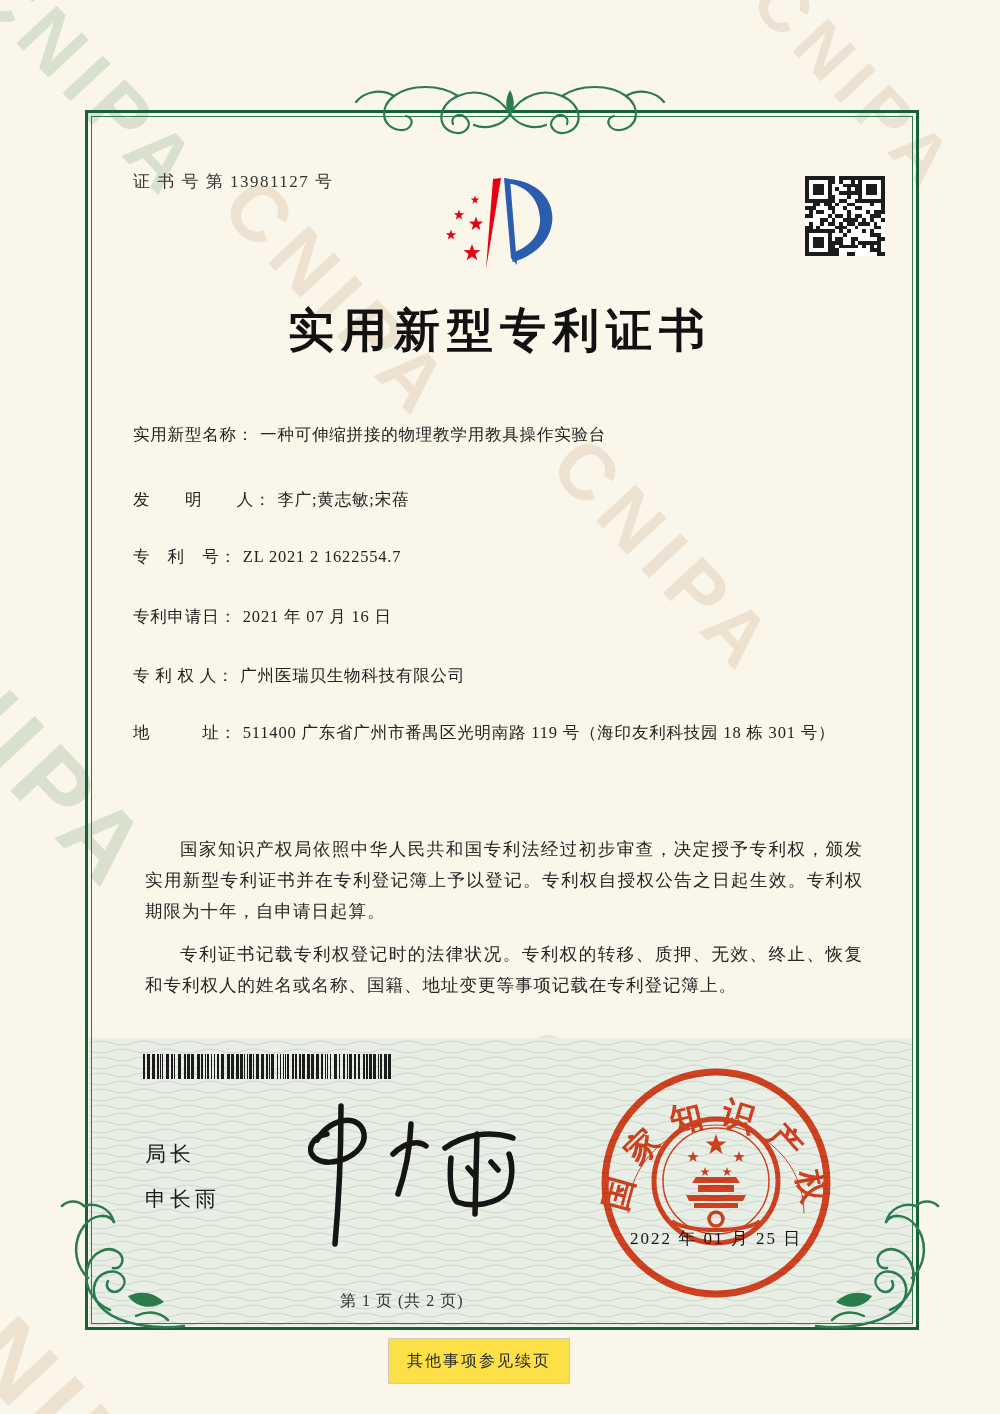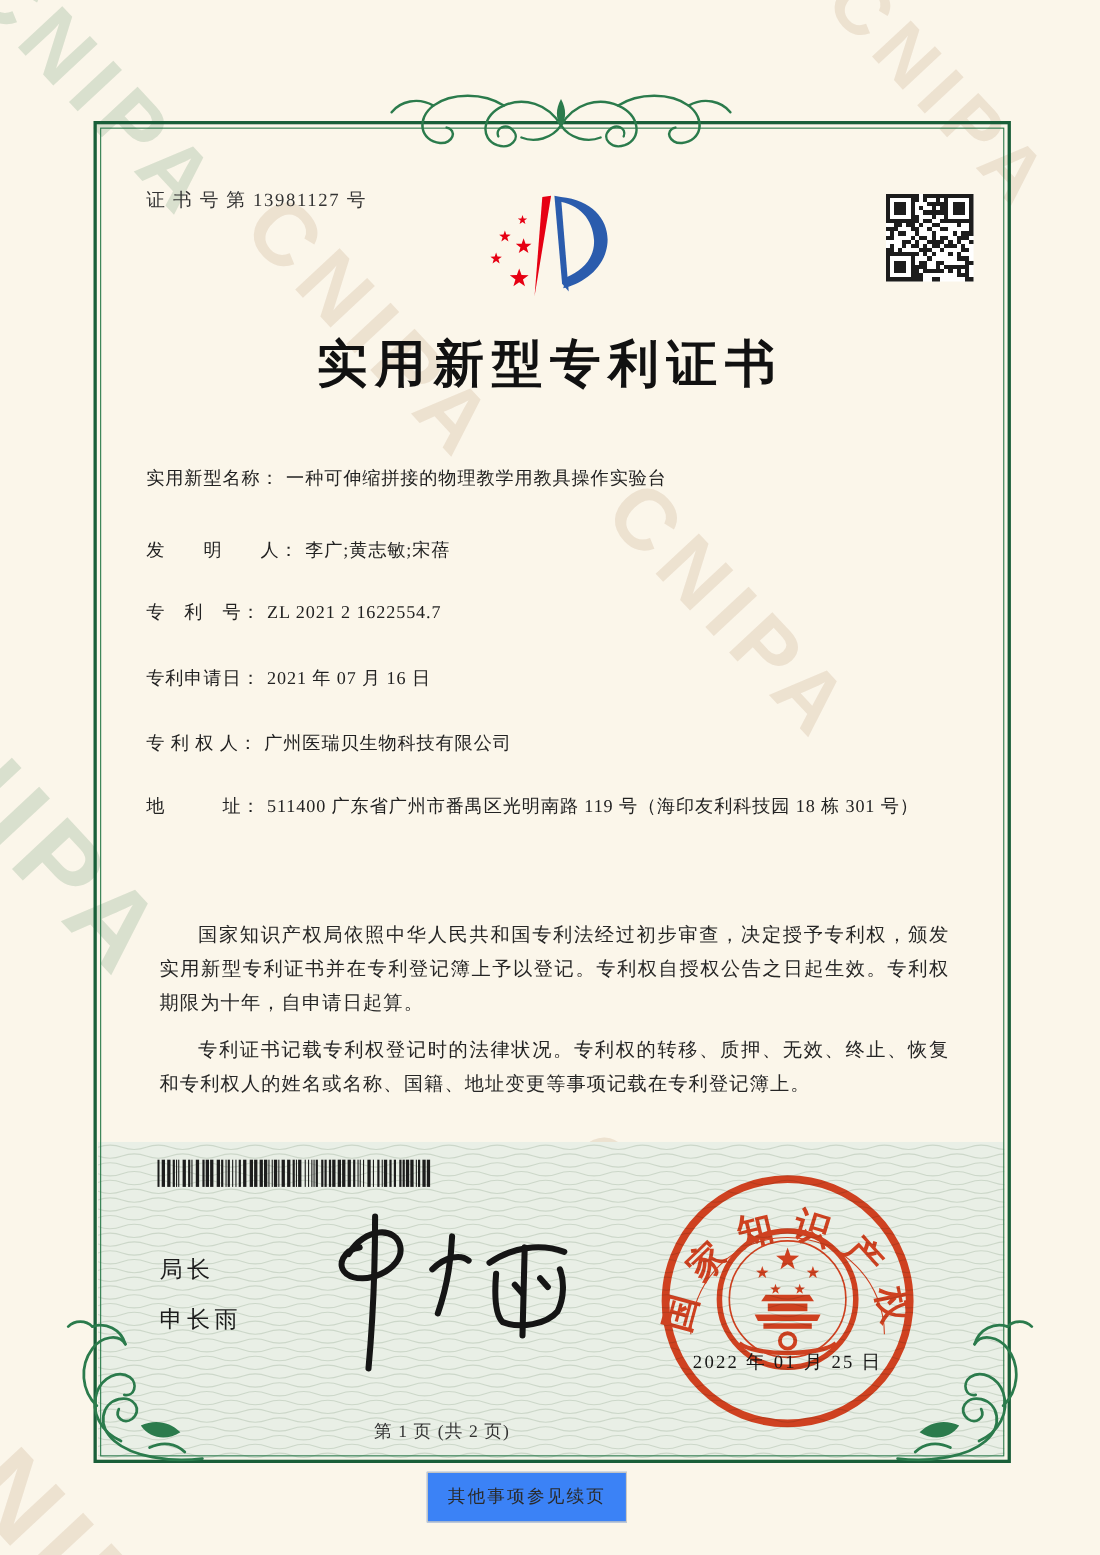--- a/index.html
+++ b/index.html
@@ -29,21 +29,21 @@
   .barcode{position:absolute;left:143px;top:1054px;width:254px;height:25px;z-index:4;}
   .director{position:absolute;left:145px;top:1140px;z-index:4;
             font-family:"Liberation Sans","DejaVu Sans",sans-serif;font-size:21px;letter-spacing:4px;color:#1c1c1c;}
   .director div{margin-bottom:17px;}
   .signature{position:absolute;left:265px;top:1096px;width:270px;height:152px;z-index:5;}
   .seal{position:absolute;left:596px;top:1063px;width:240px;height:240px;z-index:5;mix-blend-mode:multiply;opacity:.95;}
   .seal-date{position:absolute;left:608px;top:1227px;width:216px;text-align:center;font-size:17px;
              letter-spacing:2px;color:#161616;z-index:6;}
   .page-info{position:absolute;left:340px;top:1291px;width:280px;text-align:left;font-size:16px;
              letter-spacing:1px;color:#333;z-index:4;}
-  .footer-box{position:absolute;left:388px;top:1338px;width:180px;height:44px;background:#3b82f6;
+  .footer-box{position:absolute;left:388px;top:1338px;width:180px;height:44px;background:#fde047;
               border:1px solid #cfcac0;z-index:4;text-align:center;line-height:44px;font-size:16px;
               letter-spacing:2px;color:#2a2a2a;}
 </style>
 </head>
 <body>
 
 <div class="page">
 
   <div class="wm tan" style="left:795px;top:-40px;font-size:70px;">CNIPA</div>
   <div class="wm green" style="left:20px;top:-60px;font-size:80px;">CNIPA</div>

